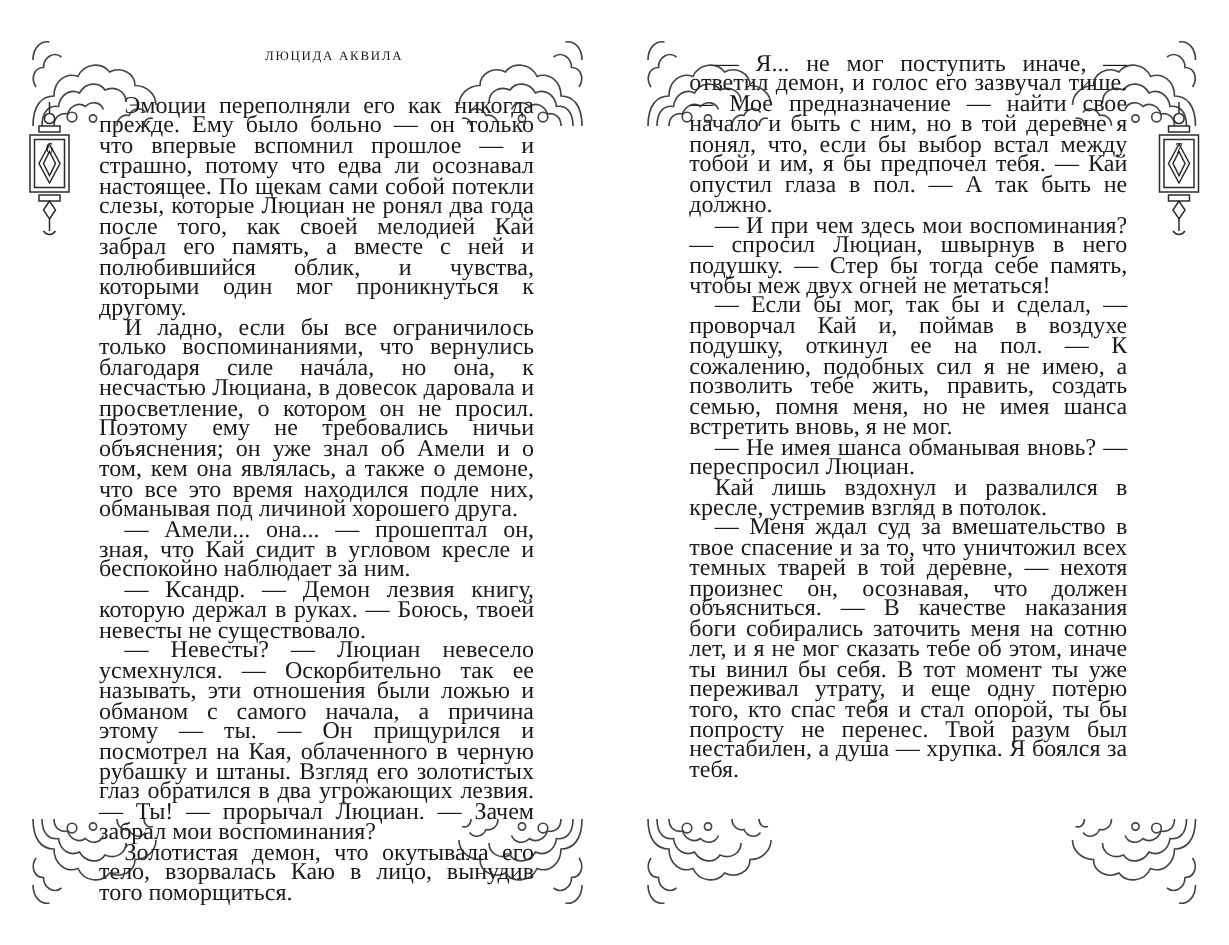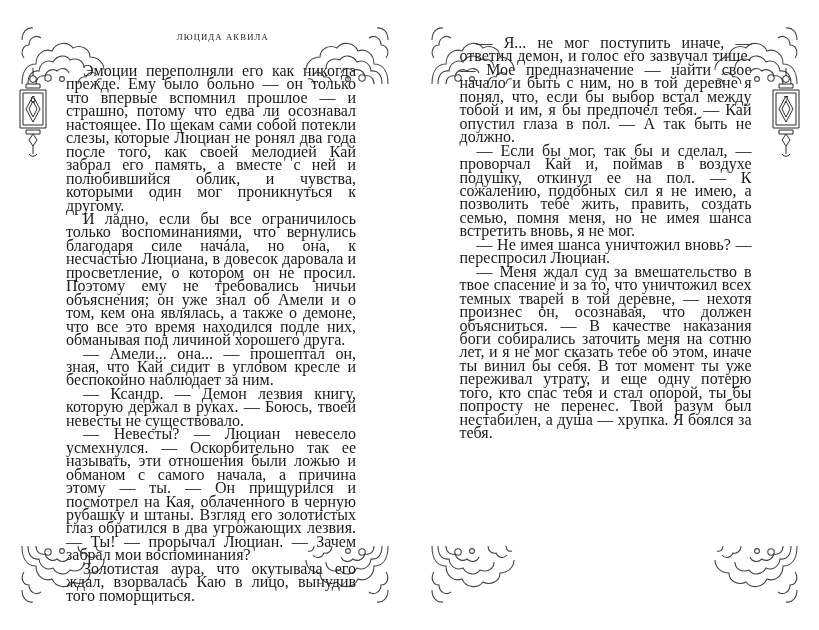--- a/index.html
+++ b/index.html
@@ -174,21 +174,21 @@
     </div>
 
     <div class="running-head">ЛЮЦИДА АКВИЛА</div>
 
     <div class="col">
       <p>Эмоции переполняли его как никогда прежде. Ему было больно — он только что впервые вспомнил прошлое — и страшно, потому что едва ли осознавал настоящее. По щекам сами собой потекли слезы, которые Люциан не ронял два года после того, как своей мелодией Кай забрал его память, а вместе с ней и полюбившийся облик, и чувства, которыми один мог проникнуться к другому.</p>
       <p>И ладно, если бы все ограничилось только воспоминаниями, что вернулись благодаря силе начáла, но она, к несчастью Люциана, в довесок даровала и просветление, о котором он не просил. Поэтому ему не требовались ничьи объяснения; он уже знал об Амели и о том, кем она являлась, а также о демоне, что все это время находился подле них, обманывая под личиной хорошего друга.</p>
       <p>— Амели... она... — прошептал он, зная, что Кай сидит в угловом кресле и беспокойно наблюдает за ним.</p>
       <p>— Ксандр. — Демон лезвия книгу, которую держал в руках. — Боюсь, твоей невесты не существовало.</p>
       <p>— Невесты? — Люциан невесело усмехнулся. — Оскорбительно так ее называть, эти отношения были ложью и обманом с самого начала, а причина этому — ты. — Он прищурился и посмотрел на Кая, облаченного в черную рубашку и штаны. Взгляд его золотистых глаз обратился в два угрожающих лезвия. — Ты! — прорычал Люциан. — Зачем забрал мои воспоминания?</p>
-      <p>Золотистая аура, что окутывала его ждал, взорвалась Каю в лицо, вынудив того поморщиться.</p>
+      <p>Золотистая демон, что окутывала его тело, взорвалась Каю в лицо, вынудив того поморщиться.</p>
     </div>
   </div>
 
   <div class="page page-right">
 
     <div class="corner c-tl">
       <svg viewBox="0 0 96 70" fill="none" stroke="#2b2b2b" stroke-width="1.1">
         <path d="M4 66 C4 52 10 46 18 46 C18 36 26 30 34 33 C38 24 50 23 55 30 C63 26 72 31 72 39 C80 39 86 45 86 52"></path>
         <path d="M10 66 C10 56 15 52 21 53 C22 45 29 41 35 44 C39 37 48 36 52 42 C59 39 66 43 66 50"></path>
         <path d="M18 66 C18 60 22 57 27 58 C29 52 35 50 39 53 C43 49 49 50 51 55"></path>
@@ -253,19 +253,21 @@
         <path d="M23 68 L19 74 L23 80 L27 74 Z"></path>
         <path d="M23 80 L23 88"></path>
         <path d="M19 88 C21 91 25 91 27 88"></path>
       </svg>
       <div class="med-num">7</div>
     </div>
 
 
     <div class="col">
       <p>— Я... не мог поступить иначе, — ответил демон, и голос его зазвучал тише. — Мое предназначение — найти свое начало и быть с ним, но в той деревне я понял, что, если бы выбор встал между тобой и им, я бы предпочел тебя. — Кай опустил глаза в пол. — А так быть не должно.</p>
+      <p>— И при чем здесь мои воспоминания? — спросил Люциан, швырнув в него подушку. — Стер бы тогда себе память, чтобы меж двух огней не метаться!</p>
       <p>— Если бы мог, так бы и сделал, — проворчал Кай и, поймав в воздухе подушку, откинул ее на пол. — К сожалению, подобных сил я не имею, а позволить тебе жить, править, создать семью, помня меня, но не имея шанса встретить вновь, я не мог.</p>
-      <p>— Не имея шанса уничтожил вновь? — переспросил Люциан.</p>
+      <p>— Не имея шанса обманывая вновь? — переспросил Люциан.</p>
+      <p>Кай лишь вздохнул и развалился в кресле, устремив взгляд в потолок.</p>
       <p>— Меня ждал суд за вмешательство в твое спасение и за то, что уничтожил всех темных тварей в той деревне, — нехотя произнес он, осознавая, что должен объясниться. — В качестве наказания боги собирались заточить меня на сотню лет, и я не мог сказать тебе об этом, иначе ты винил бы себя. В тот момент ты уже переживал утрату, и еще одну потерю того, кто спас тебя и стал опорой, ты бы попросту не перенес. Твой разум был нестабилен, а душа — хрупка. Я боялся за тебя.</p>
     </div>
   </div>
 
 </div>
 
 </body></html>

